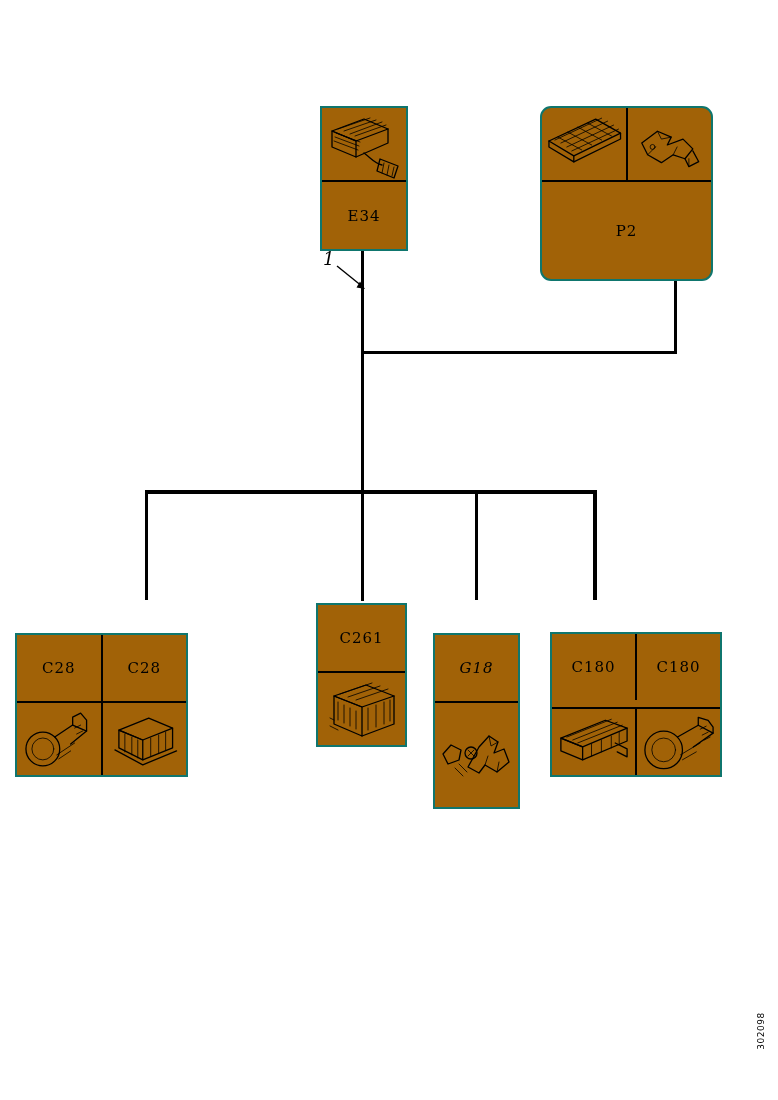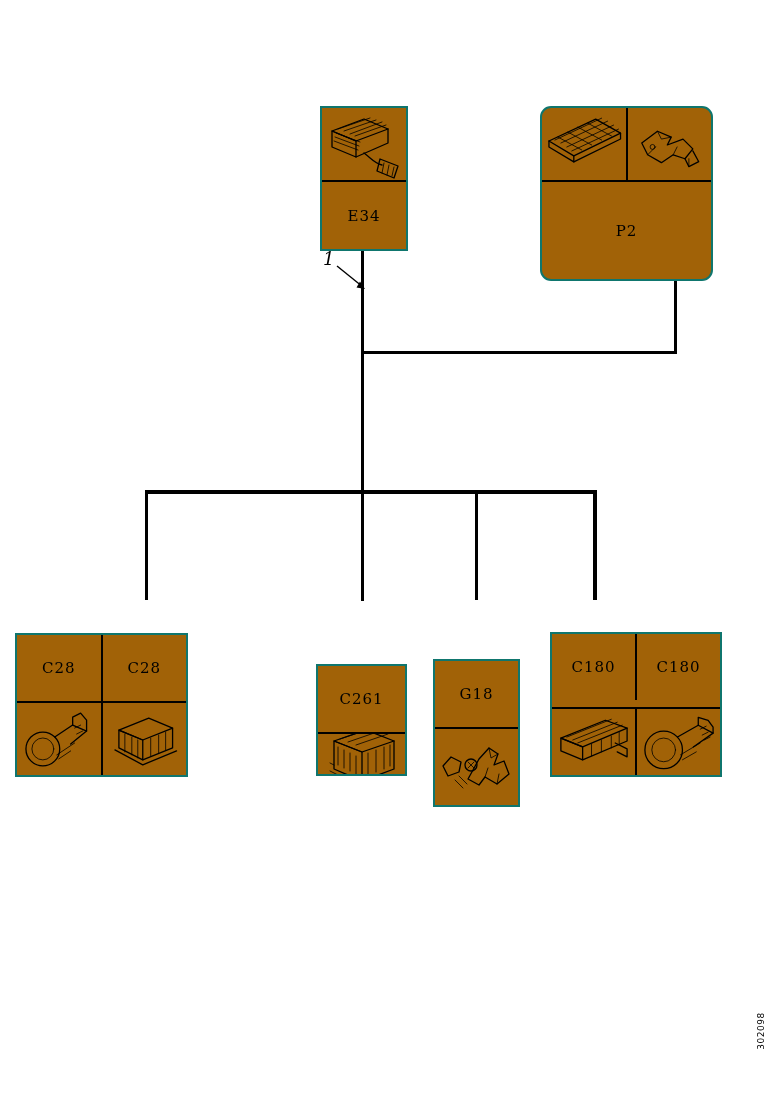--- a/index.html
+++ b/index.html
@@ -126,40 +126,40 @@
           <path class="art" d="M16 26 L46 14 L70 24 L40 36 Z"></path>
           <path class="art" d="M16 26 L16 44 L40 56 L40 36 Z"></path>
           <path class="art" d="M40 56 L70 44 L70 24"></path>
           <path class="art" d="M12 46 L40 61 L74 47"></path>
           <path class="art-thin" d="M22 30 L22 48 M29 33 L29 51 M35 36 L35 54 M48 34 L48 52 M56 31 L56 49 M63 28 L63 46"></path>
         </svg>
       </div>
     </div>
   </div>
 
-  <div class="node" style="left:316px;top:630px;width:91px;height:112px;text-align:center;">
+  <div class="node" style="left:316px;top:569px;width:91px;height:144px;text-align:center;">
     <div class="row fixed-label">
       <div class="cell label-cell">C261</div>
     </div>
     <div class="row">
       <div class="cell img-cell">
         <svg width="87" height="70" viewBox="0 0 87 70">
           <path class="art" d="M16 22 L48 11 L76 22 L44 33 Z"></path>
           <path class="art" d="M16 22 L16 50 L44 62 L44 33 Z"></path>
           <path class="art" d="M44 62 L76 50 L76 22"></path>
           <path class="art-thin" d="M22 20 L54 9 M30 23 L62 12 M38 26 L70 15"></path>
           <path class="art-thin" d="M20 28 L20 46 M26 31 L26 49 M32 34 L32 52 M38 37 L38 55"></path>
           <path class="art-thin" d="M50 34 L50 56 M58 31 L58 53 M66 28 L66 50 M72 26 L72 47"></path>
           <path class="art-thin" d="M12 44 L16 46 M12 52 L20 56"></path>
         </svg>
       </div>
     </div>
   </div>
 
-  <div class="node" style="left:433px;top:625px;width:87px;height:148px;">
+  <div class="node" style="left:433px;top:599px;width:87px;height:176px;font-style:italic;">
     <div class="row fixed-label">
       <div class="cell label-cell">G18</div>
     </div>
     <div class="row">
       <div class="cell img-cell">
         <svg width="83" height="70" viewBox="0 0 83 70">
           <path class="art" d="M8 34 L16 25 L26 30 L24 40 L13 44 Z"></path>
           <circle class="art" cx="36" cy="33" r="6"></circle>
           <path class="art-thin" d="M33 30 L39 36 M39 30 L33 36"></path>
           <path class="art" d="M44 27 L54 16 L63 22 L59 33 L69 29 L74 42 L62 52 L50 45 L44 53 L33 47 L38 38 Z"></path>

